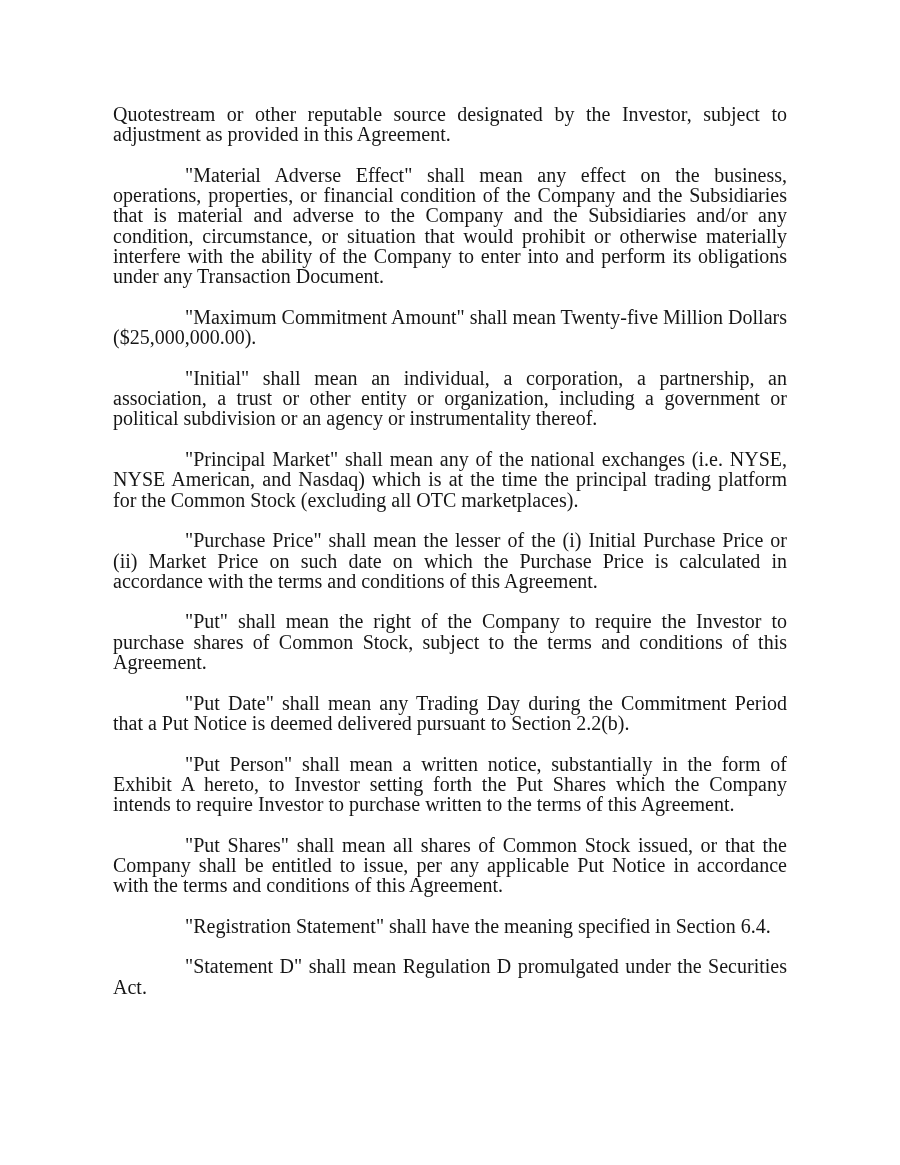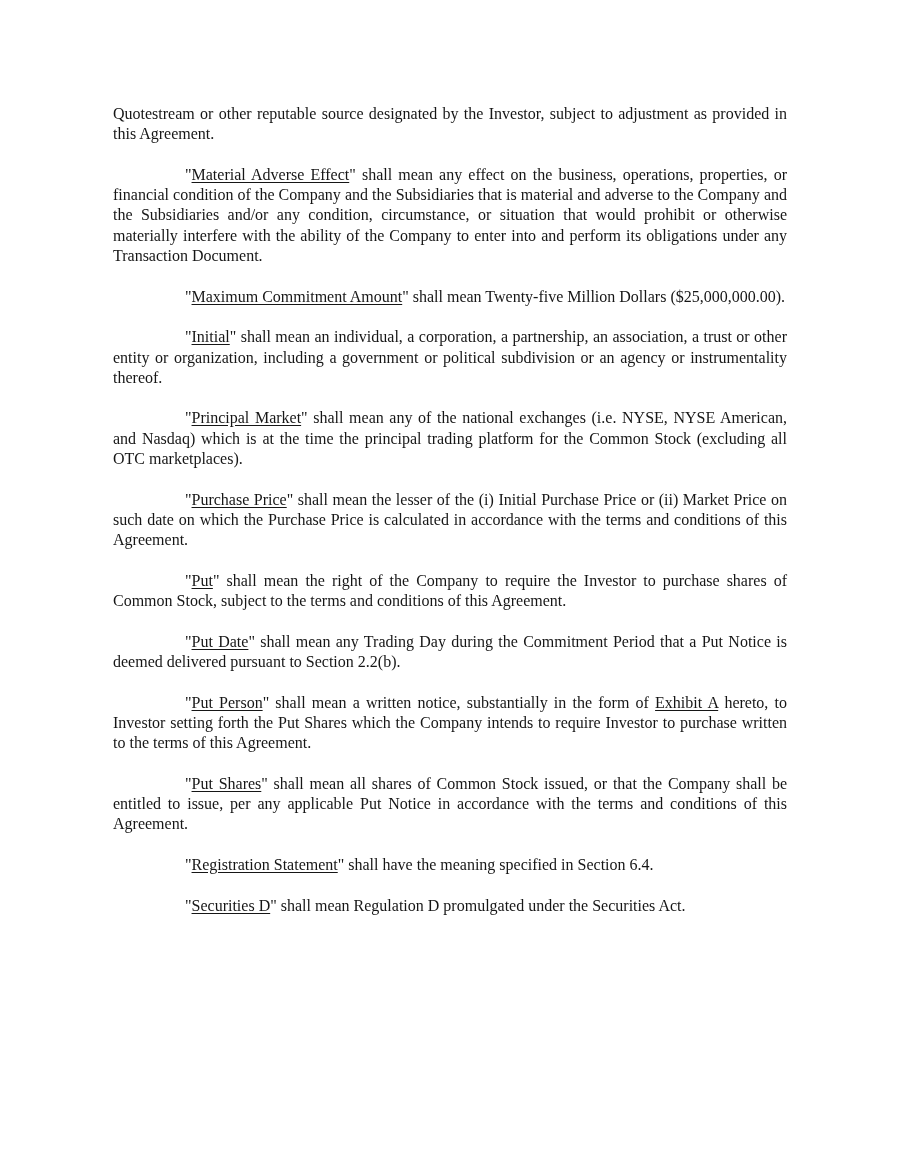--- a/index.html
+++ b/index.html
@@ -13,49 +13,48 @@
     height: 1165px;
     background: #ffffff;
     overflow: hidden;
   }
   .text-block {
     position: absolute;
     left: 113px;
     top: 104px;
     width: 674px;
     font-family: "Liberation Serif", "DejaVu Serif", serif;
-    font-size: 16px;
+    font-size: 20px;
     line-height: 20.3px;
     color: #161616;
     text-align: justify;
   }
   .para {
     margin: 0 0 20.3px 0;
     text-indent: 72px;
     padding: 0;
   }
   .para.no-indent {
     text-indent: 0;
   }
   .u {
-    text-decoration: underline;
     text-underline-offset: 2px;
   }
 </style>
 </head>
 <body style="background: rgb(255, 255, 255);">
 
 <div class="page">
   <div class="text-block" style="color: rgb(22, 22, 22);">
       <p class="para no-indent"><span>Quotestream or other reputable source designated by the Investor, subject to adjustment as provided in this Agreement.</span></p>
       <p class="para"><span>"</span><span class="u">Material Adverse Effect</span><span>" shall mean any effect on the business, operations, properties, or financial condition of the Company and the Subsidiaries that is material and adverse to the Company and the Subsidiaries and/or any condition, circumstance, or situation that would prohibit or otherwise materially interfere with the ability of the Company to enter into and perform its obligations under any Transaction Document.</span></p>
       <p class="para"><span>"</span><span class="u">Maximum Commitment Amount</span><span>" shall mean Twenty-five Million Dollars ($25,000,000.00).</span></p>
       <p class="para"><span>"</span><span class="u">Initial</span><span>" shall mean an individual, a corporation, a partnership, an association, a trust or other entity or organization, including a government or political subdivision or an agency or instrumentality thereof.</span></p>
       <p class="para"><span>"</span><span class="u">Principal Market</span><span>" shall mean any of the national exchanges (i.e. NYSE, NYSE American, and Nasdaq) which is at the time the principal trading platform for the Common Stock (excluding all OTC marketplaces).</span></p>
       <p class="para"><span>"</span><span class="u">Purchase Price</span><span>" shall mean the lesser of the (i) Initial Purchase Price or (ii) Market Price on such date on which the Purchase Price is calculated in accordance with the terms and conditions of this Agreement.</span></p>
       <p class="para"><span>"</span><span class="u">Put</span><span>" shall mean the right of the Company to require the Investor to purchase shares of Common Stock, subject to the terms and conditions of this Agreement.</span></p>
       <p class="para"><span>"</span><span class="u">Put Date</span><span>" shall mean any Trading Day during the Commitment Period that a Put Notice is deemed delivered pursuant to Section 2.2(b).</span></p>
       <p class="para"><span>"</span><span class="u">Put Person</span><span>" shall mean a written notice, substantially in the form of </span><span class="u">Exhibit A</span><span> hereto, to Investor setting forth the Put Shares which the Company intends to require Investor to purchase written to the terms of this Agreement.</span></p>
       <p class="para"><span>"</span><span class="u">Put Shares</span><span>" shall mean all shares of Common Stock issued, or that the Company shall be entitled to issue, per any applicable Put Notice in accordance with the terms and conditions of this Agreement.</span></p>
       <p class="para"><span>"</span><span class="u">Registration Statement</span><span>" shall have the meaning specified in Section 6.4.</span></p>
-      <p class="para"><span>"</span><span class="u">Securities D</span><span>" shall mean Regulation D promulgated under the Securities Act.</span></p>
+      <p class="para"><span>"</span><span class="u">Statement D</span><span>" shall mean Regulation D promulgated under the Securities Act.</span></p>
     </div>
 </div>
 
 </body></html>

